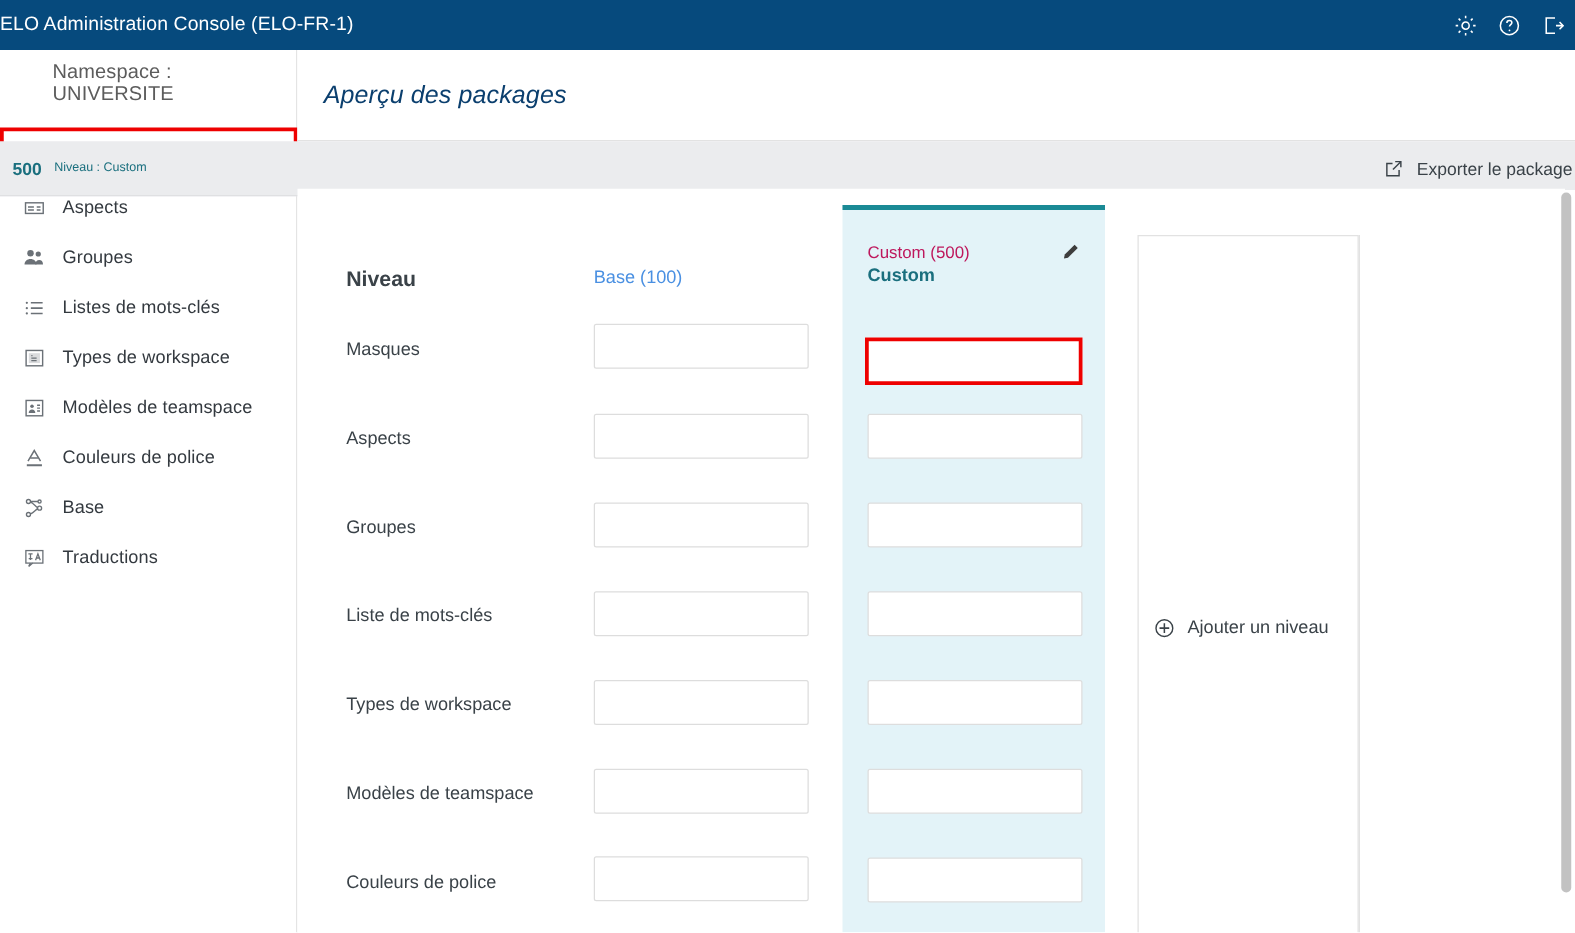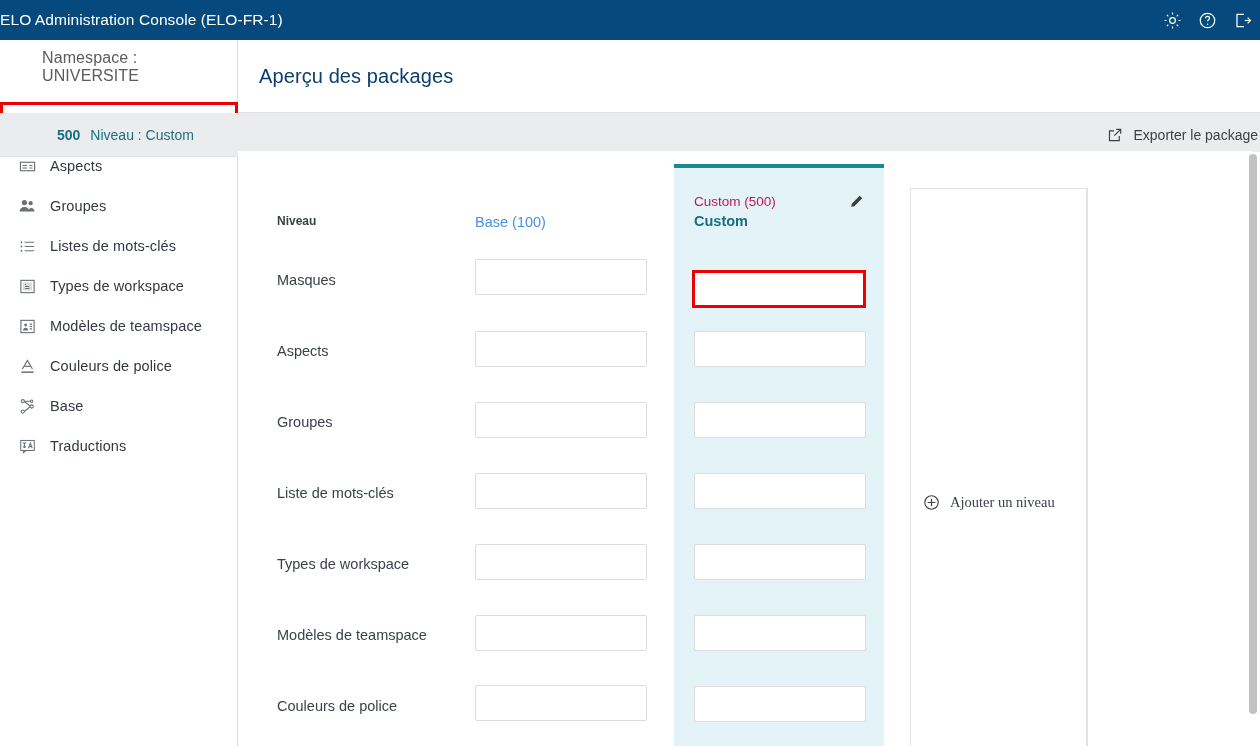--- a/index.html
+++ b/index.html
@@ -64,51 +64,52 @@
   }
 
   
   .content {
     position: absolute; top: 40px; left: 238px; width: 1022px; height: 706px;
     background: #ffffff;
   }
   .content-head {
     height: 73px; border-bottom: 1px solid #e2e2e2; display: flex; align-items: center;
     background: #ffffff;
+    font-style: italic;
   }
   .content-head .page-title {
     margin-left: 21px; font-size: 20px; color: #0b3f6e; letter-spacing: .1px;
   }
   .export-btn {
     display: flex; align-items: center; margin-right: 18px; cursor: pointer;
     color: #3a4248; font-size: 14px;
   }
   .export-btn .ic { margin-right: 10px; display: flex; align-items: center; color: #3a4248;}
 
   
   .crumbbar {
     position: absolute; top: 113px; left: 0; width: 1260px; height: 44px;
     background: #ebecee; border-bottom: 1px solid #dfe0e2;
-    display: flex; align-items: center; padding-left: 47px;
+    display: flex; align-items: center;
   }
   .crumbbar .num { margin-left: 10px; font-size: 14px; font-weight: bold; color: #1a6f7e; }
-  .crumbbar .lvl { margin-left: 10px; font-size: 14px; color: #1a6f7e; }
+  .crumbbar .lvl { margin-left: 10px; font-size: 10px; color: #1a6f7e; }
   .crumbbar .spacer { flex: 1; }
   .crumbbar .export-btn { margin-right: 2px; }
 
   
   .board {
     position: absolute; top: 151px; left: 238px; width: 1014px; height: 595px;
     background: #ffffff; overflow: hidden;
   }
 
   
   .labelcol { position: absolute; top: 0; left: 0; width: 200px; height: 100%; }
   .lbl-head {
-    position: absolute; left: 39px; top: 63px; font-size: 12px; font-weight: bold; color: #3a4248;
+    position: absolute; left: 39px; top: 63px; font-size: 17px; font-weight: bold; color: #3a4248;
   }
   .row-label {
     position: absolute; left: 39px; font-size: 14.5px; color: #3a4248; white-space: nowrap;
   }
 
   
   .basecol { position: absolute; top: 0; left: 200px; width: 200px; height: 100%; }
   .base-head {
     position: absolute; left: 37px; top: 63px; font-size: 14.5px; color: #4a90e2; cursor: pointer;
   }
@@ -137,21 +138,21 @@
     left: 18px; width: 174px; height: 38px;
   }
 
   
   .addpanel {
     position: absolute; top: 37px; left: 672px; width: 177px; height: 709px;
     border: 1px solid #e2e2e2; background: #ffffff;
   }
   .addlevel {
     position: absolute; top: 305px; left: 12px;
-    display: flex; align-items: center; cursor: pointer; font-family: Liberation Serif, serif;
+    display: flex; align-items: flex-start; cursor: pointer;
   }
   .addlevel .ic { margin-right: 10px; display: flex; color: #3a4248; }
   .addlevel .lbl { font-size: 14.5px; color: #3a4248; white-space: nowrap; }
 
   
   .rightedge {
     position: absolute; top: 37px; left: 849px; width: 1px; height: 709px; background: #e2e2e2;
   }
 
   

